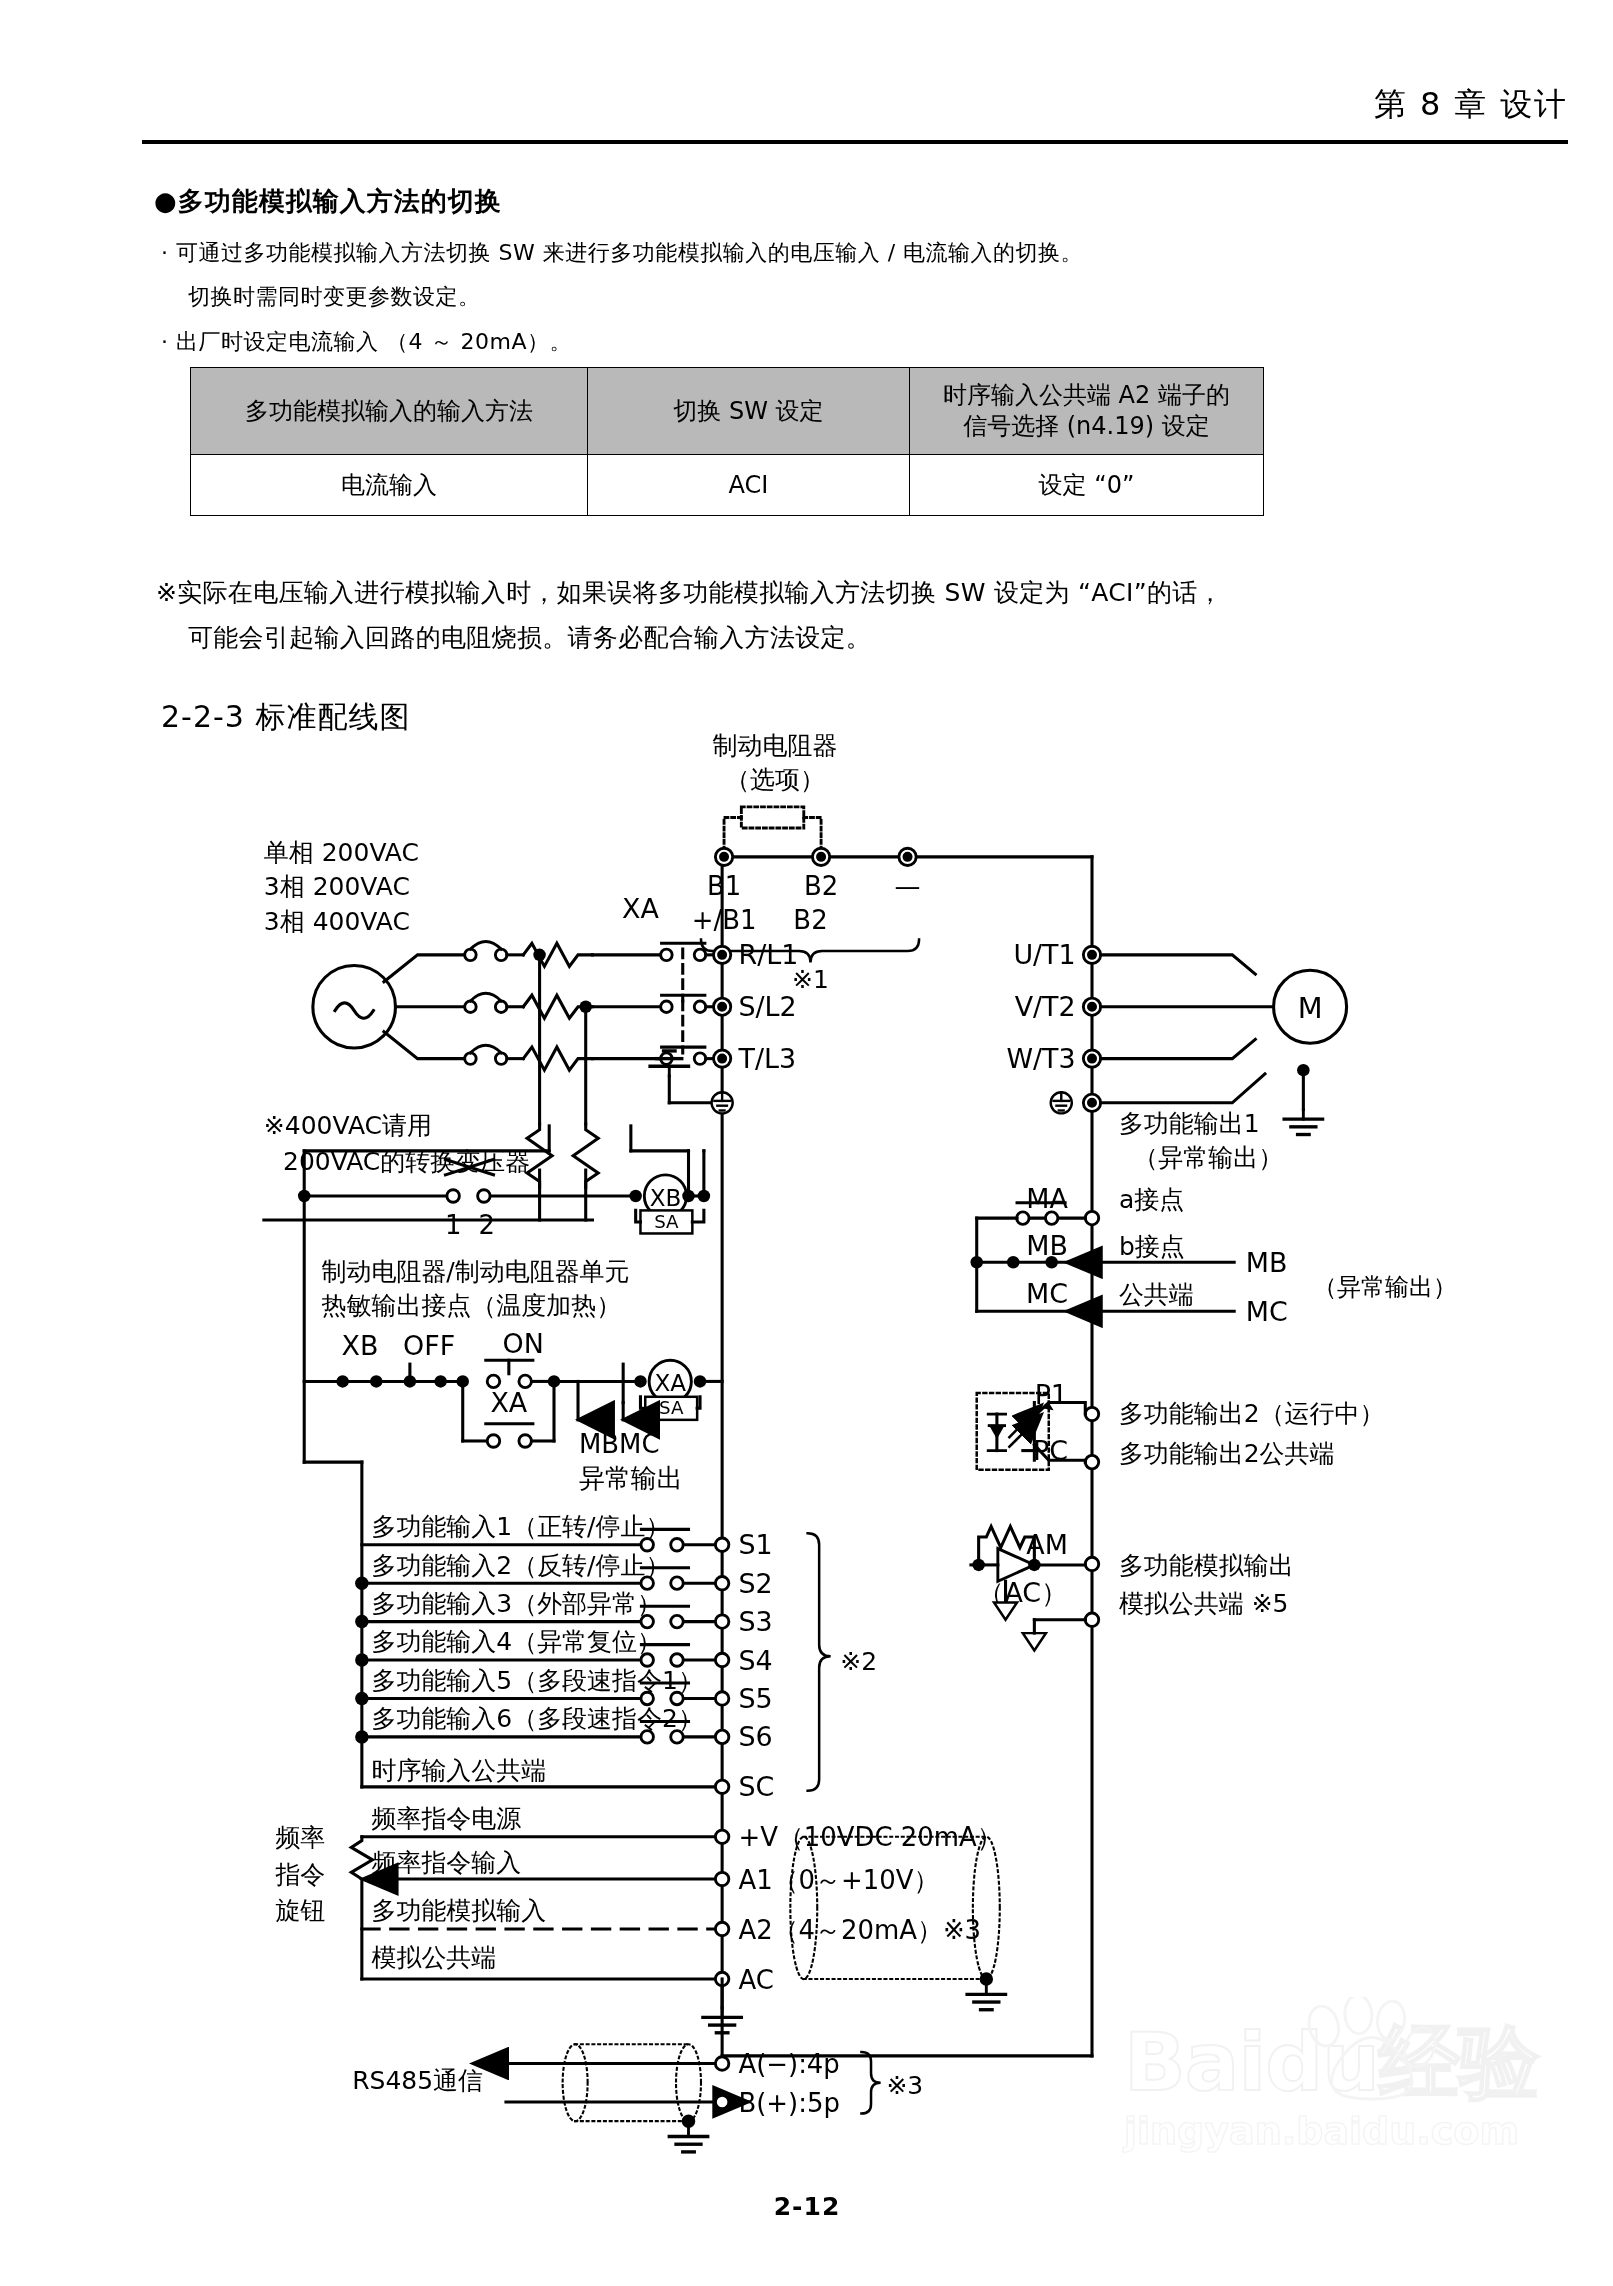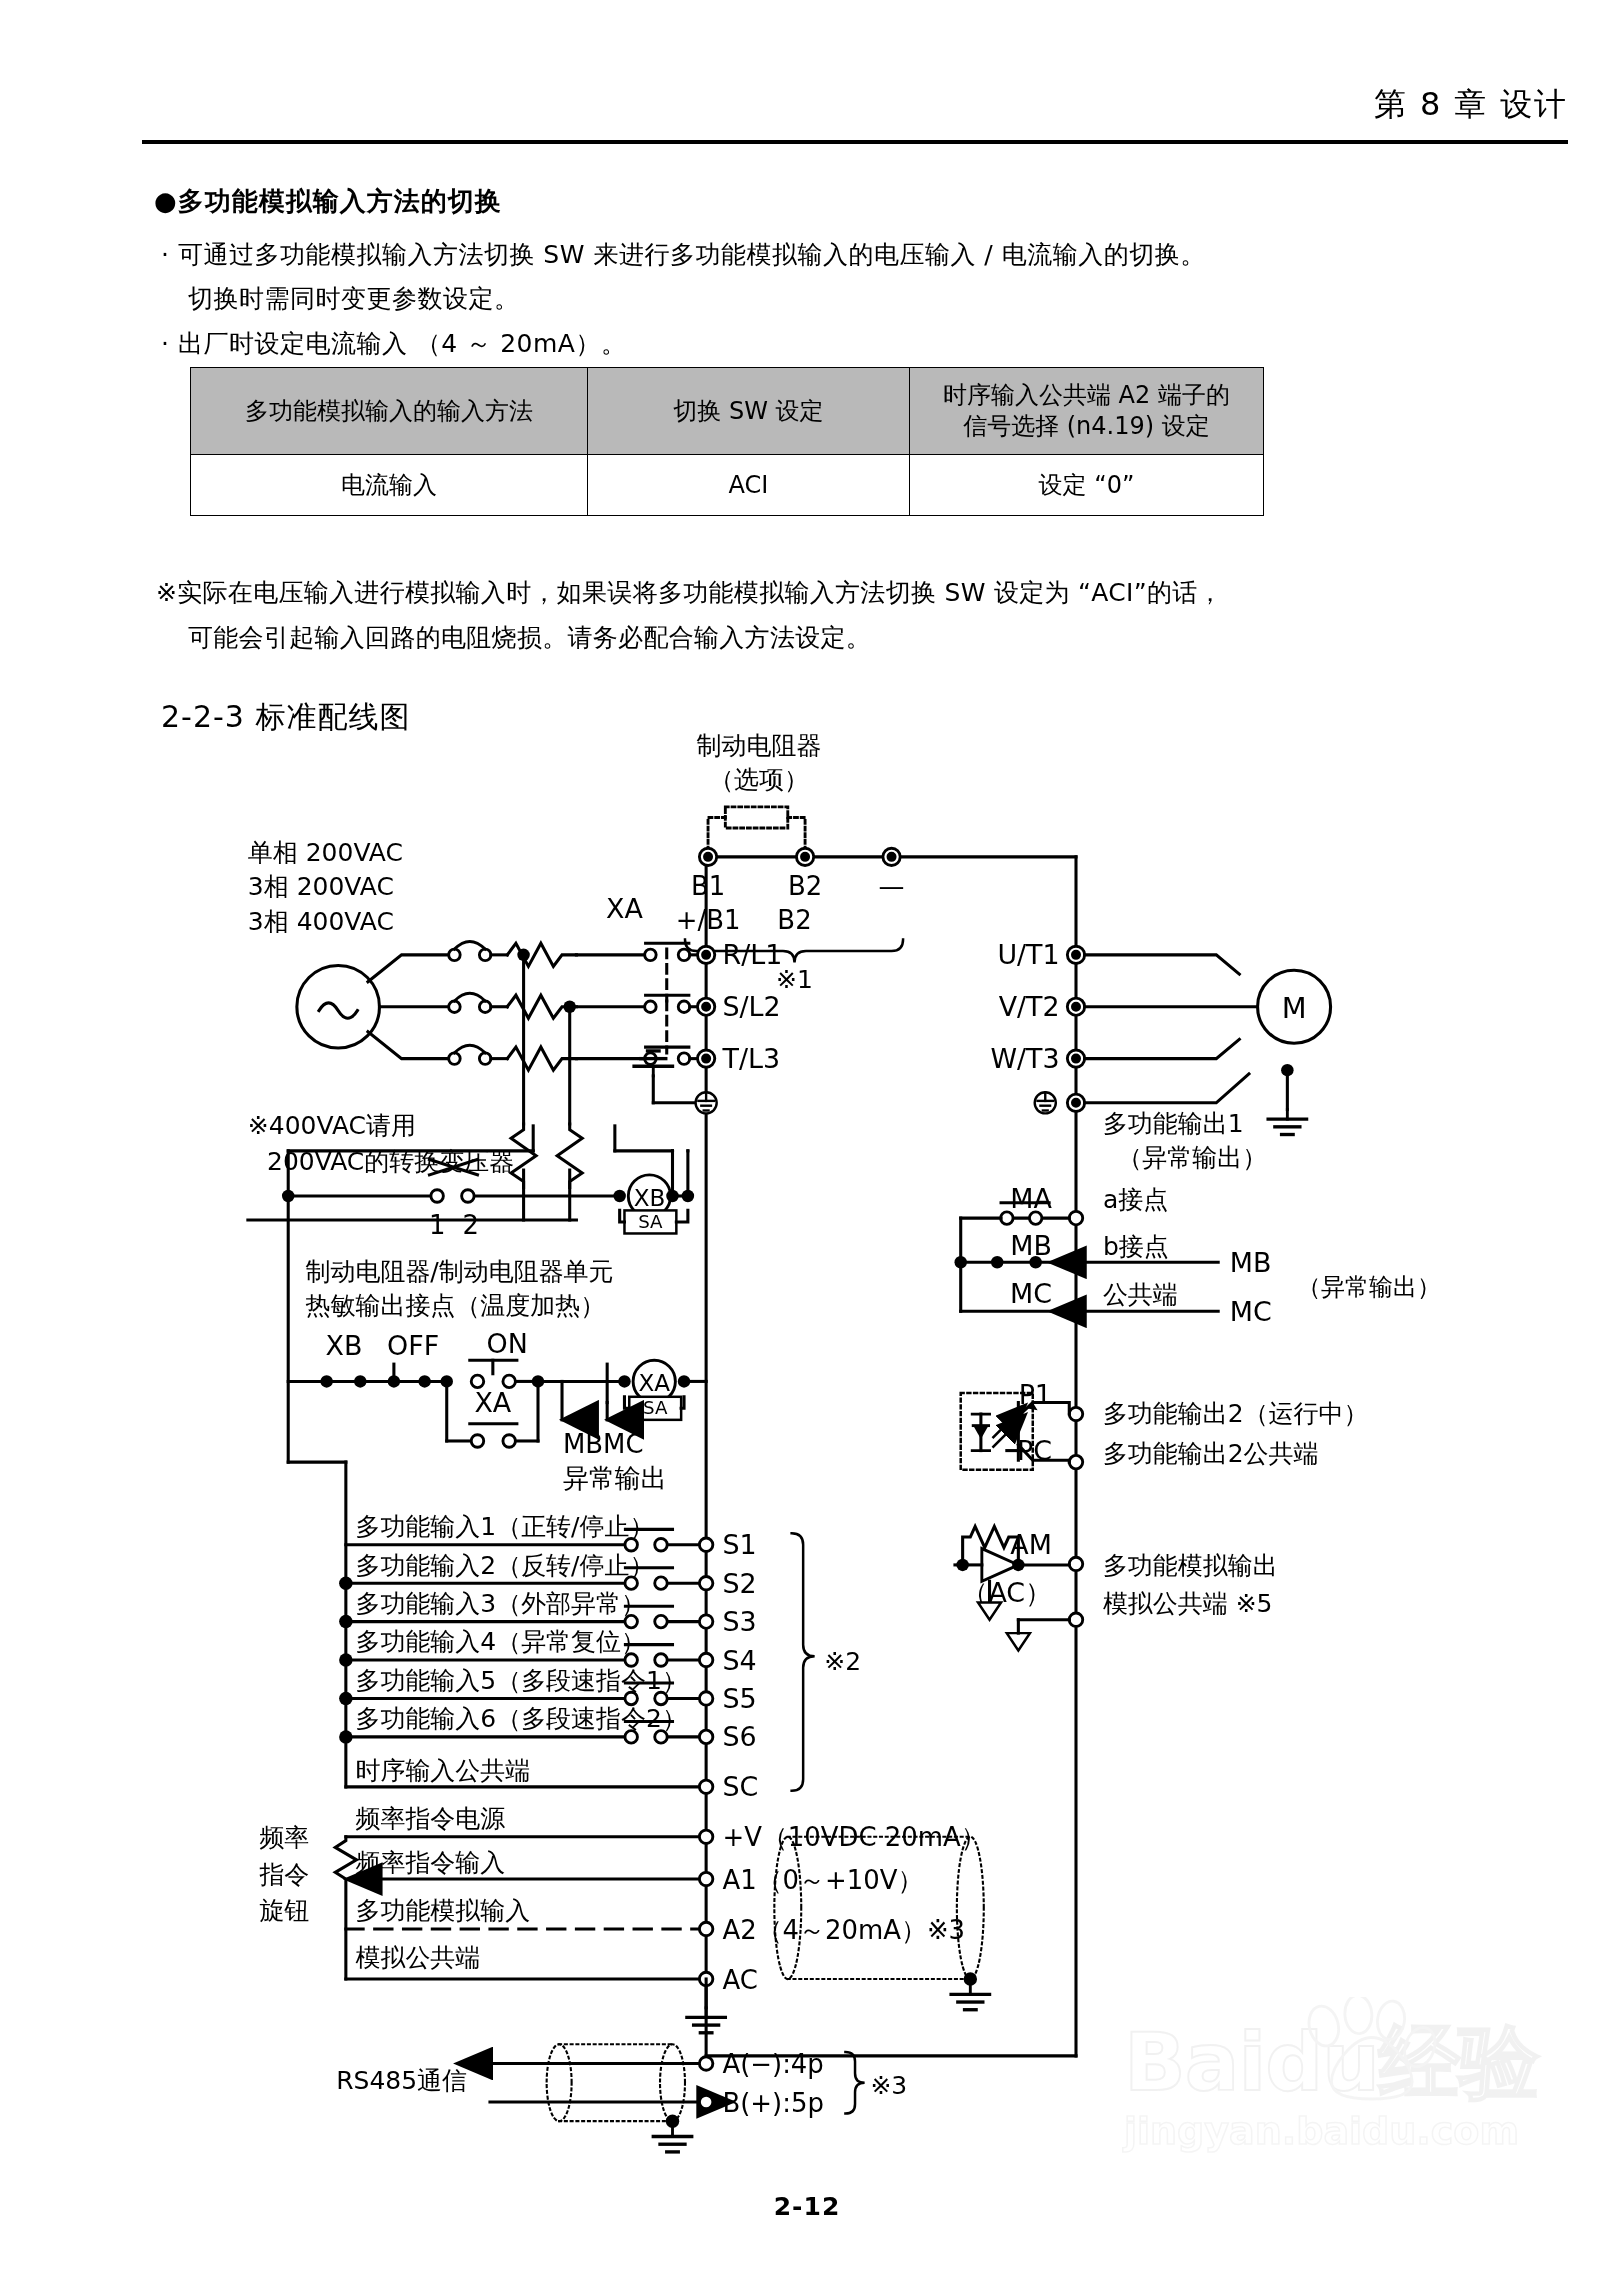--- a/index.html
+++ b/index.html
@@ -42,21 +42,21 @@
   .sec-title {
     position: absolute;
     left: 154px;
     top: 184px;
     font-size: 26px;
     font-weight: bold;
     letter-spacing: 1px;
   }
   .bullet-line {
     position: absolute;
-    font-size: 25px;
+    font-size: 22px;
     letter-spacing: 0.5px;
     white-space: nowrap;
   }
   .b1 { left: 161px; top: 238px; }
   .b1b { left: 188px; top: 282px; }
   .b2 { left: 161px; top: 327px; }
 
   
   .tbl {
     position: absolute;
@@ -104,21 +104,21 @@
     left: 161px;
     top: 697px;
     font-size: 30px;
     font-weight: normal;
     letter-spacing: 1px;
   }
 
   
   .diagram {
     position: absolute;
-    left: 0;
+    left: 16px;
     top: 730px;
     width: 1358px;
     height: 1470px;
   }
   .diagram svg { display: block; }
 
   
   .page-num {
     position: absolute;
     left: 0;

